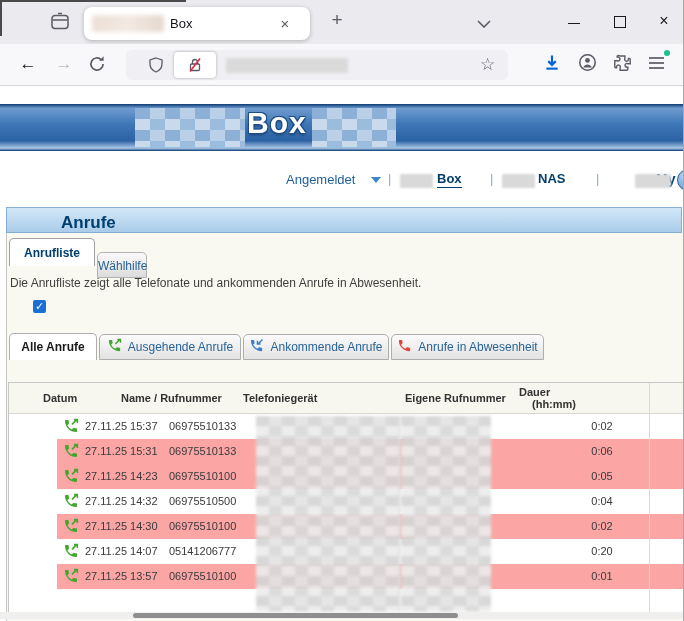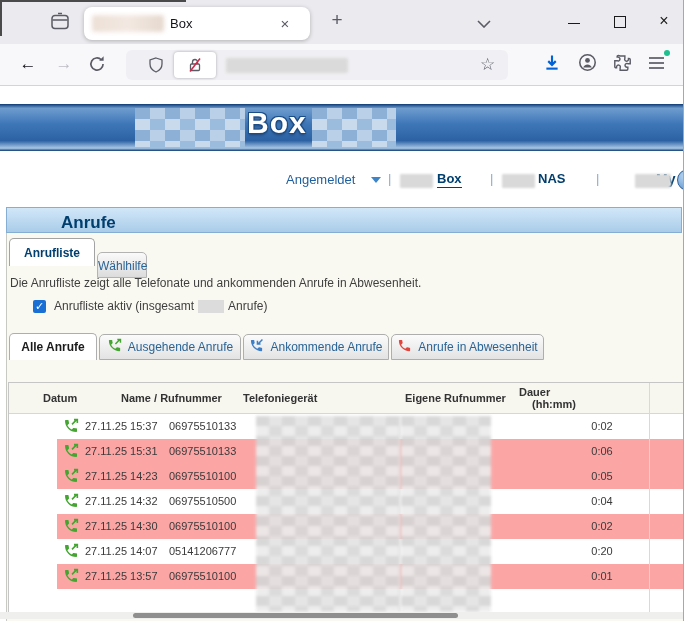--- a/index.html
+++ b/index.html
@@ -205,23 +205,20 @@
     <span>Anrufe</span>
   </div>
   <div class="abs content-bg"></div>
 
   <div class="abs ptab active" style="left:9px;top:238px;width:86px;height:28px;line-height:28px;">Anrufliste</div>
   <div class="abs ptab inactive" style="left:97px;top:240px;width:50px;height:26px;line-height:26px;margin-top:12px;">Wählhilfe</div>
 
   <div class="abs desc">Die Anrufliste zeigt alle Telefonate und ankommenden Anrufe in Abwesenheit.</div>
 
   <div class="abs checkbox">✓</div>
-  <div class="abs chk-label">
-    <span>Anrufliste aktiv (insgesamt</span><span class="count-blur"></span><span>Anrufe)</span>
-  </div>
 
   <div id="filter-tabs">
   <div class="abs ftab active" style="left: 9px; top: 333px; width: 88px; height: 27px;">
 
     <span class="flabel">Alle Anrufe</span>
   </div>
 
   <div class="abs ftab inactive" style="left: 99px; top: 334px; width: 142px; height: 26px;">
     <span class="ficon"><svg width="15" height="15" viewBox="0 0 24 24">
             <path fill="#44a631" d="M6.62 10.79c1.44 2.83 3.76 5.14 6.59 6.59l2.2-2.21c.27-.27.67-.36 1.02-.24 1.12.37 2.33.57 3.57.57.55 0 1 .45 1 1V20c0 .55-.45 1-1 1-9.39 0-17-7.61-17-17 0-.55.45-1 1-1h3.5c.55 0 1 .45 1 1 0 1.25.2 2.45.57 3.57.11.35.03.74-.25 1.02l-2.2 2.2z"></path>

